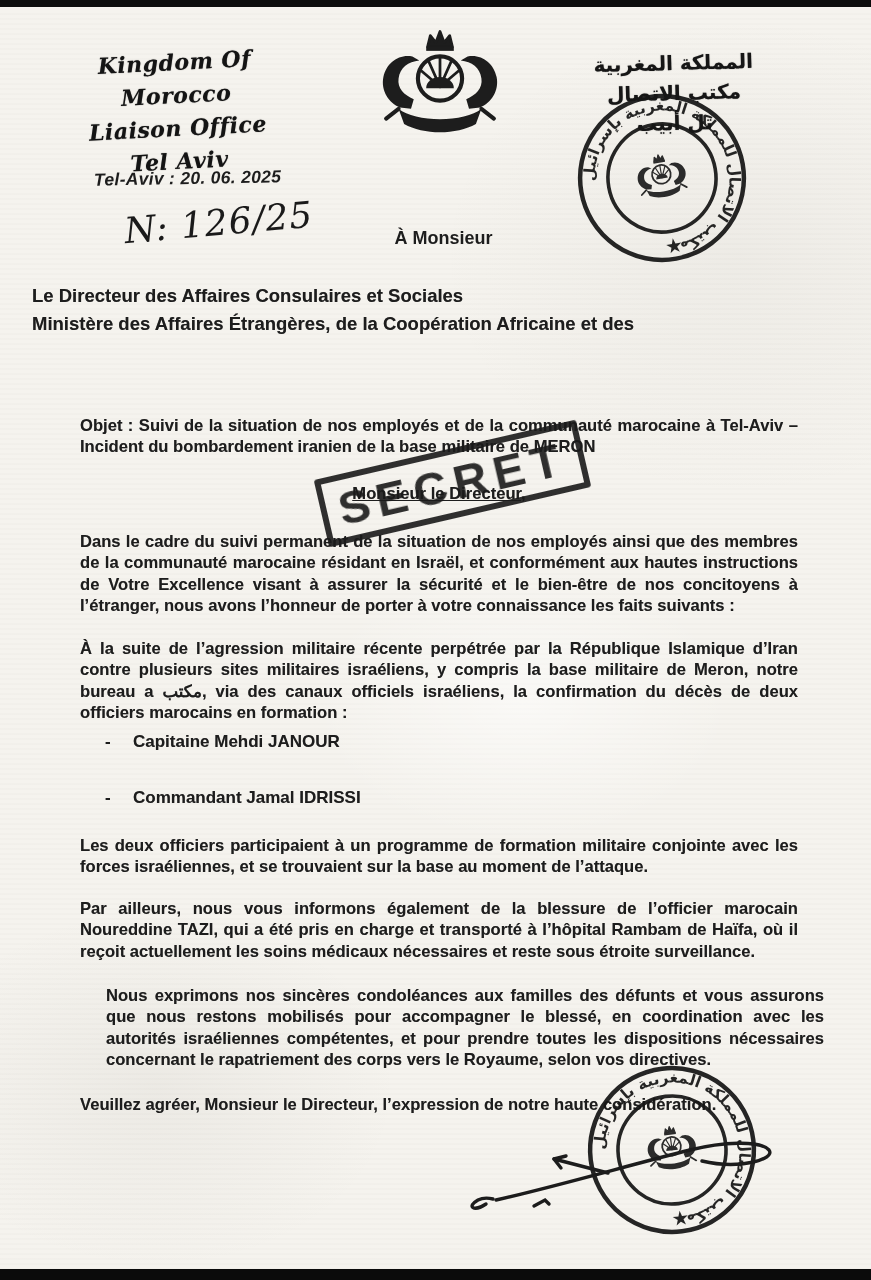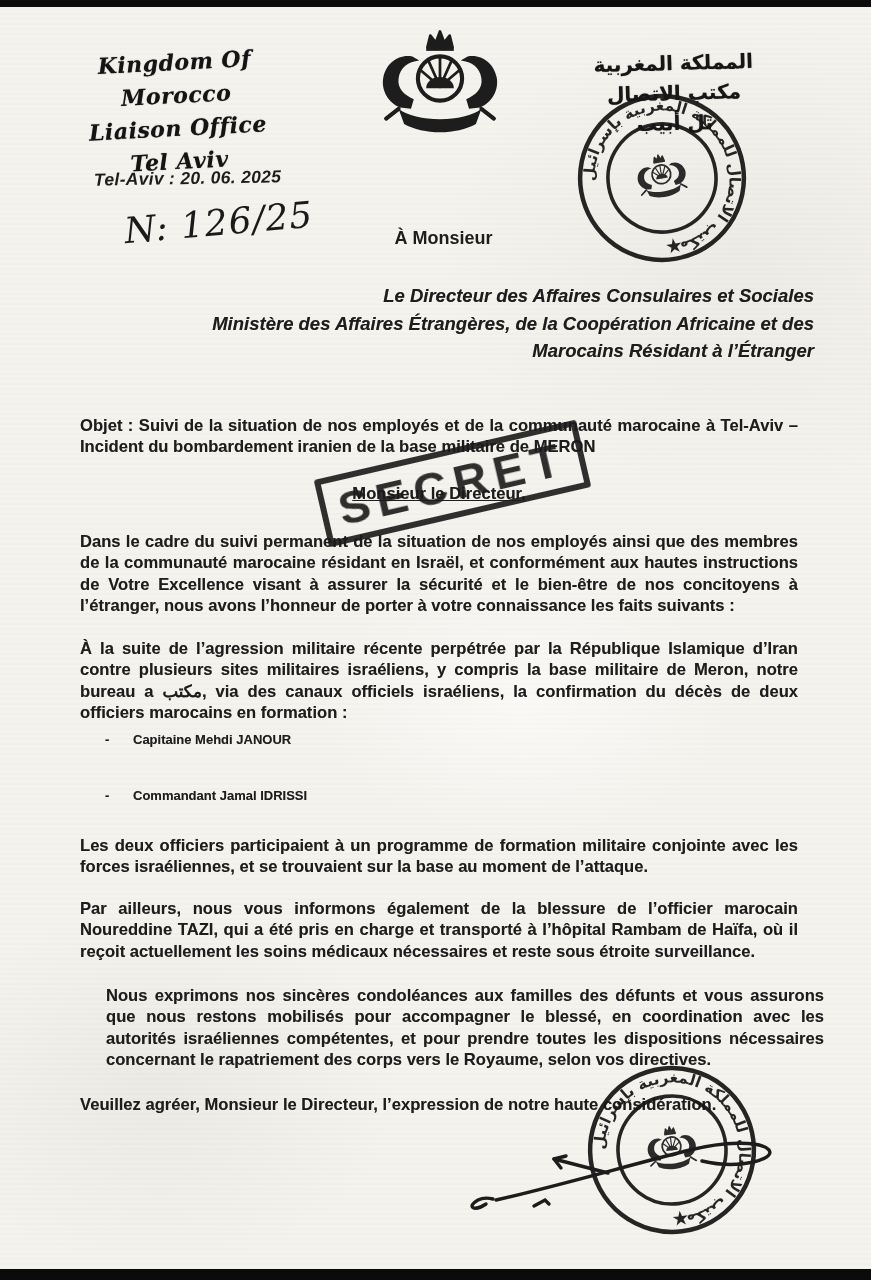--- a/index.html
+++ b/index.html
@@ -26,35 +26,35 @@
   .arabic-lh{position:absolute;left:588px;top:48px;width:172px;direction:rtl;text-align:center;
     font-family:"DejaVu Sans", sans-serif;font-weight:bold;transform:rotate(-1.5deg);color:#161616;z-index:3;}
   .arabic-lh .l{font-size:20px;line-height:30px;text-shadow:0 0 1px rgba(10,10,10,.5);}
 
   .dateline{position:absolute;left:94px;top:168px;font-style:italic;font-weight:bold;
     font-size:17.5px;letter-spacing:.3px;transform:rotate(-1deg);}
   .refnum{position:absolute;left:124px;top:202px;font-family:"DejaVu Serif", serif;font-style:italic;
     font-size:36px;transform:rotate(-5deg);color:#1a1a1a;letter-spacing:1px;}
 
   .to-label{position:absolute;left:0;top:228px;width:871px;text-align:center;font-weight:bold;font-size:18px;padding-left:8px;}
-  .recipient{position:absolute;left:23px;top:282px;width:791px;text-align:right;font-weight:bold;font-style:italic;}
+  .recipient{position:absolute;left:32px;top:282px;width:791px;text-align:left;font-weight:bold;}
   .recipient .l{font-size:18.5px;line-height:27.5px;text-shadow:0 0 .6px rgba(20,20,20,.45);}
 
   .col{position:absolute;left:80px;width:718px;font-weight:bold;font-size:16.6px;line-height:21.6px;
     text-align:justify;text-shadow:0 0 .5px rgba(25,25,25,.4);}
   .subject{top:398px;}
   .greeting{top:466px;text-align:center;text-decoration:underline;}
   .p1{top:514px;}
   .p2{top:621px;}
   .p3{top:818px;}
   .p4{top:881px;}
   .p5{top:968px;margin-left:26px;}
   .closing{top:1077px;text-align:left;z-index:1;}
 
-  .bullet{position:absolute;left:105px;width:500px;font-weight:bold;font-size:13px;text-align:left;
+  .bullet{position:absolute;left:105px;width:500px;font-weight:bold;font-size:17px;text-align:left;
     text-shadow:0 0 .5px rgba(25,25,25,.4);}
   .bullet .dash{display:inline-block;width:28px;}
   .b1{top:732px;} .b2{top:776px;margin-top:12px;}
 
   .secret-stamp{position:absolute;left:318px;top:449px;z-index:4;
     transform:rotate(-13deg);border:6px solid #1a1a1a;border-radius:3px;padding:1px 12px;
     font-family:"Liberation Sans", sans-serif;font-weight:bold;font-size:47px;letter-spacing:7px;
     color:#1a1a1a;opacity:.9;filter:blur(.3px);}
 
   .round-stamp{position:absolute;z-index:2;opacity:.93;}
@@ -116,21 +116,20 @@
     <text class="stamp-star" x="100" y="184" text-anchor="middle">★</text>
   </svg>
 
   <div class="dateline">Tel-Aviv : 20. 06. 2025</div>
   <div class="refnum">N: 126/25</div>
 
   <div class="to-label">À Monsieur</div>
   <div class="recipient">
     <div class="l">Le Directeur des Affaires Consulaires et Sociales</div>
     <div class="l">Ministère des Affaires Étrangères, de la Coopération Africaine et des</div>
-    <div class="l">Marocains Résidant à l’Étranger</div>
   </div>
 
   <p class="col subject">Objet : Suivi de la situation de nos employés et de la communauté marocaine à Tel-Aviv – Incident du bombardement iranien de la base militaire de MERON</p>
   <p class="col greeting">Monsieur le Directeur,</p>
 
   <div class="secret-stamp">SECRET</div>
 
   <p class="col p1">Dans le cadre du suivi permanent de la situation de nos employés ainsi que des membres de la communauté marocaine résidant en Israël, et conformément aux hautes instructions de Votre Excellence visant à assurer la sécurité et le bien-être de nos concitoyens à l’étranger, nous avons l’honneur de porter à votre connaissance les faits suivants :</p>
   <p class="col p2">À la suite de l’agression militaire récente perpétrée par la République Islamique d’Iran contre plusieurs sites militaires israéliens, y compris la base militaire de Meron, notre bureau a مكتب, via des canaux officiels israéliens, la confirmation du décès de deux officiers marocains en formation :</p>
 

